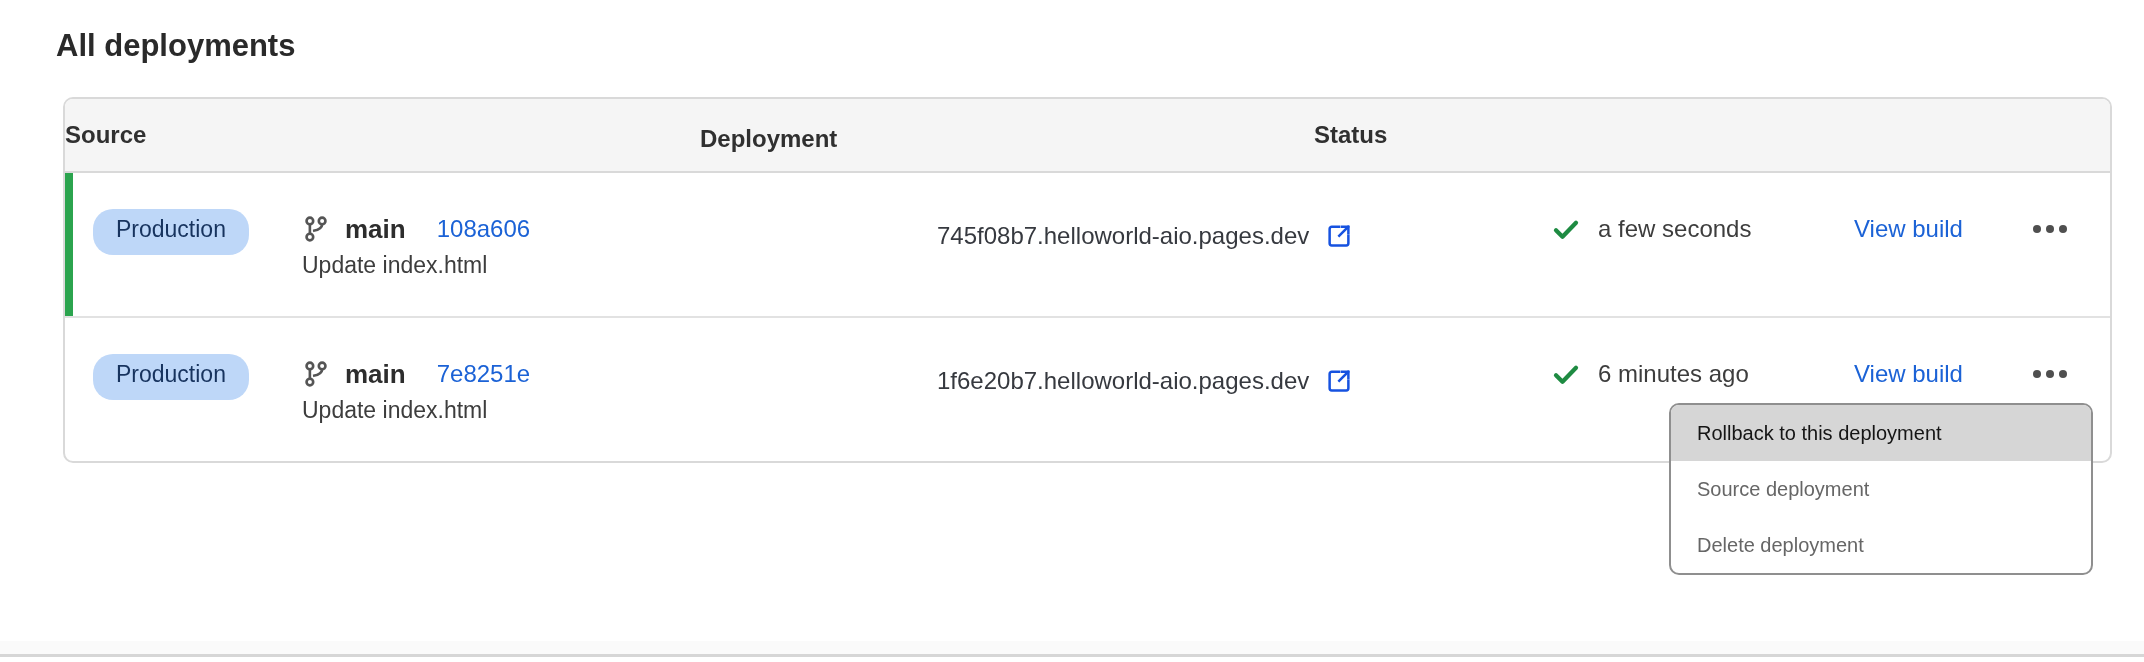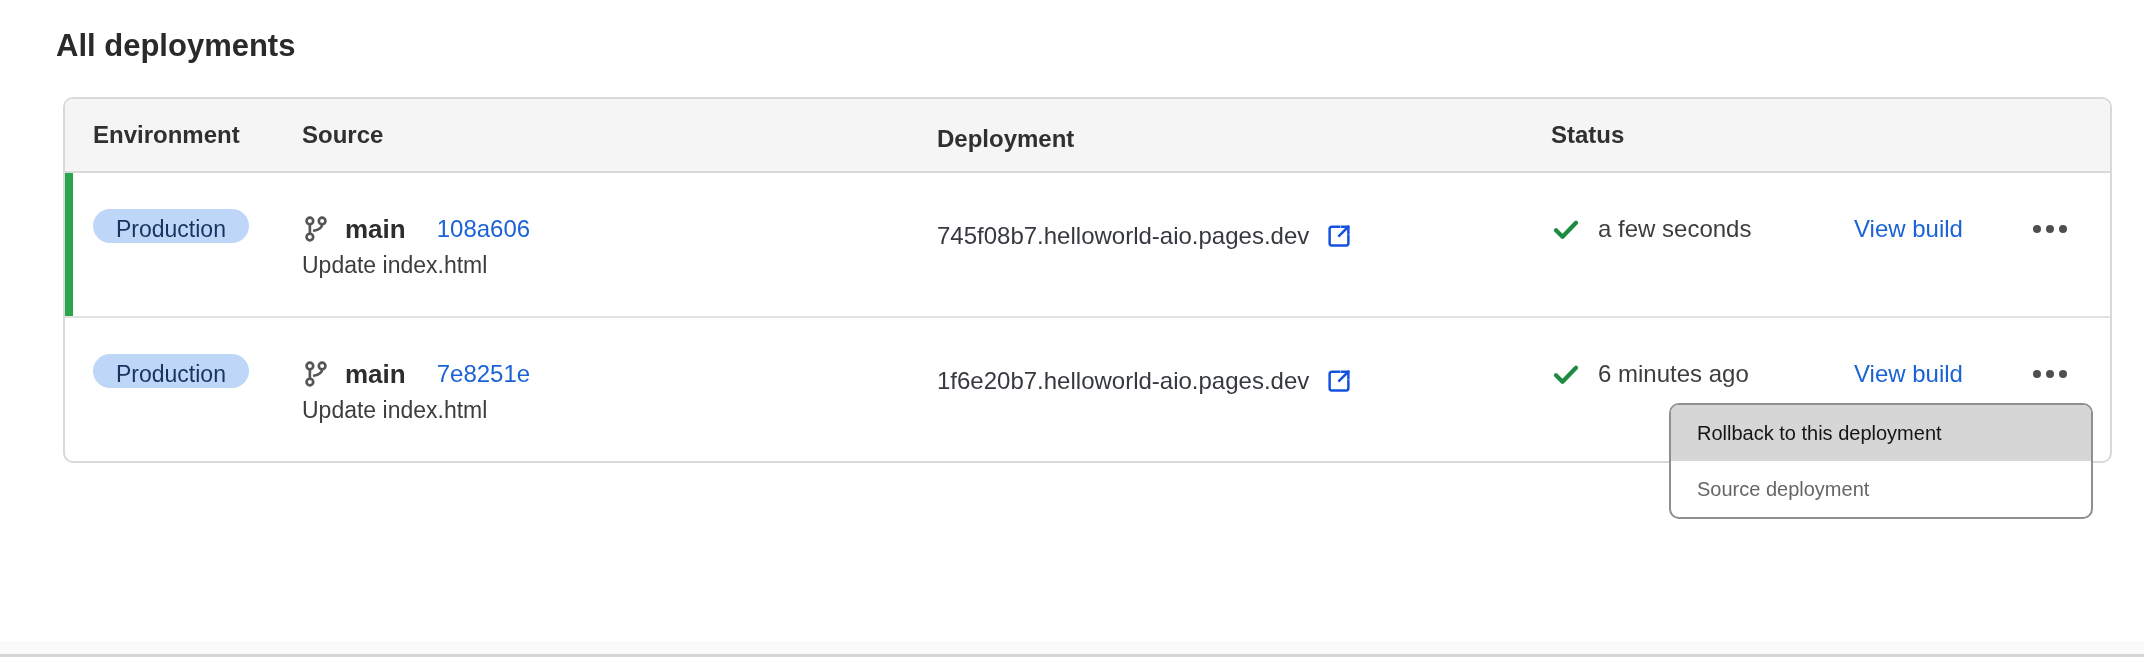--- a/index.html
+++ b/index.html
@@ -19,21 +19,21 @@
   .col-env { width:237px; padding-left:28px; }
   .col-src { width:635px; }
   .col-dep { width:610px;margin-top:7px; }
   .col-status { flex:1; padding-left:4px; }
 
   .row { position:relative; display:flex; height:143px; padding-top:36px; }
   .row.second { border-top:2px solid #e2e2e2; height:145px; }
   .current-bar { position:absolute; left:0; top:0; bottom:0; width:8px;
     background:#2ba44e; }
 
-  .badge { display:inline-block; height:34px; line-height:40px; padding:0 23px;
+  .badge { display:inline-block; height:46px; line-height:40px; padding:0 23px;
     background:#bed7f8; color:#17335e; font-size:23px; border-radius:20px; }
 
   .src-line1 { display:flex; align-items:center; height:40px; }
   .branch-icon { width:28px; height:28px; margin-right:15px; flex:none; }
   .branch-name { font-size:26px; font-weight:700; color:#2d2d2d; }
   .commit-link { font-size:24px; color:#1b62d6; margin-left:31px;
     text-decoration:none; cursor:pointer; }
   .commit-msg { margin-top:3px; font-size:23px; color:#3d3d3d; }
 
   .dep-line { display:flex; align-items:center; height:40px; }
@@ -70,21 +70,20 @@
 </head>
 <body>
 
 <div class="stage">
 
   <h1 class="page-title">All deployments</h1>
 
   <div class="deploy-table">
 
     <div class="thead">
-      <div class="col-env">Environment</div>
       <div class="col-src">Source</div>
       <div class="col-dep">Deployment</div>
       <div class="col-status">Status</div>
     </div>
 
     <div class="row">
       <span class="current-bar"></span>
       <div class="col-env">
         <span class="badge">Production</span>
       </div>
@@ -173,17 +172,18 @@
           <i></i>
           <i></i>
         </button>
       </div>
     </div>
   </div>
 
   <div class="context-menu">
     <div class="menu-item highlighted">Rollback to this deployment</div>
     <div class="menu-item">Source deployment</div>
+    <div class="menu-item">Delete deployment</div>
   </div>
 
   <div class="bottom-band"></div>
   <div class="bottom-line"></div>
 </div>
 
 </body></html>

